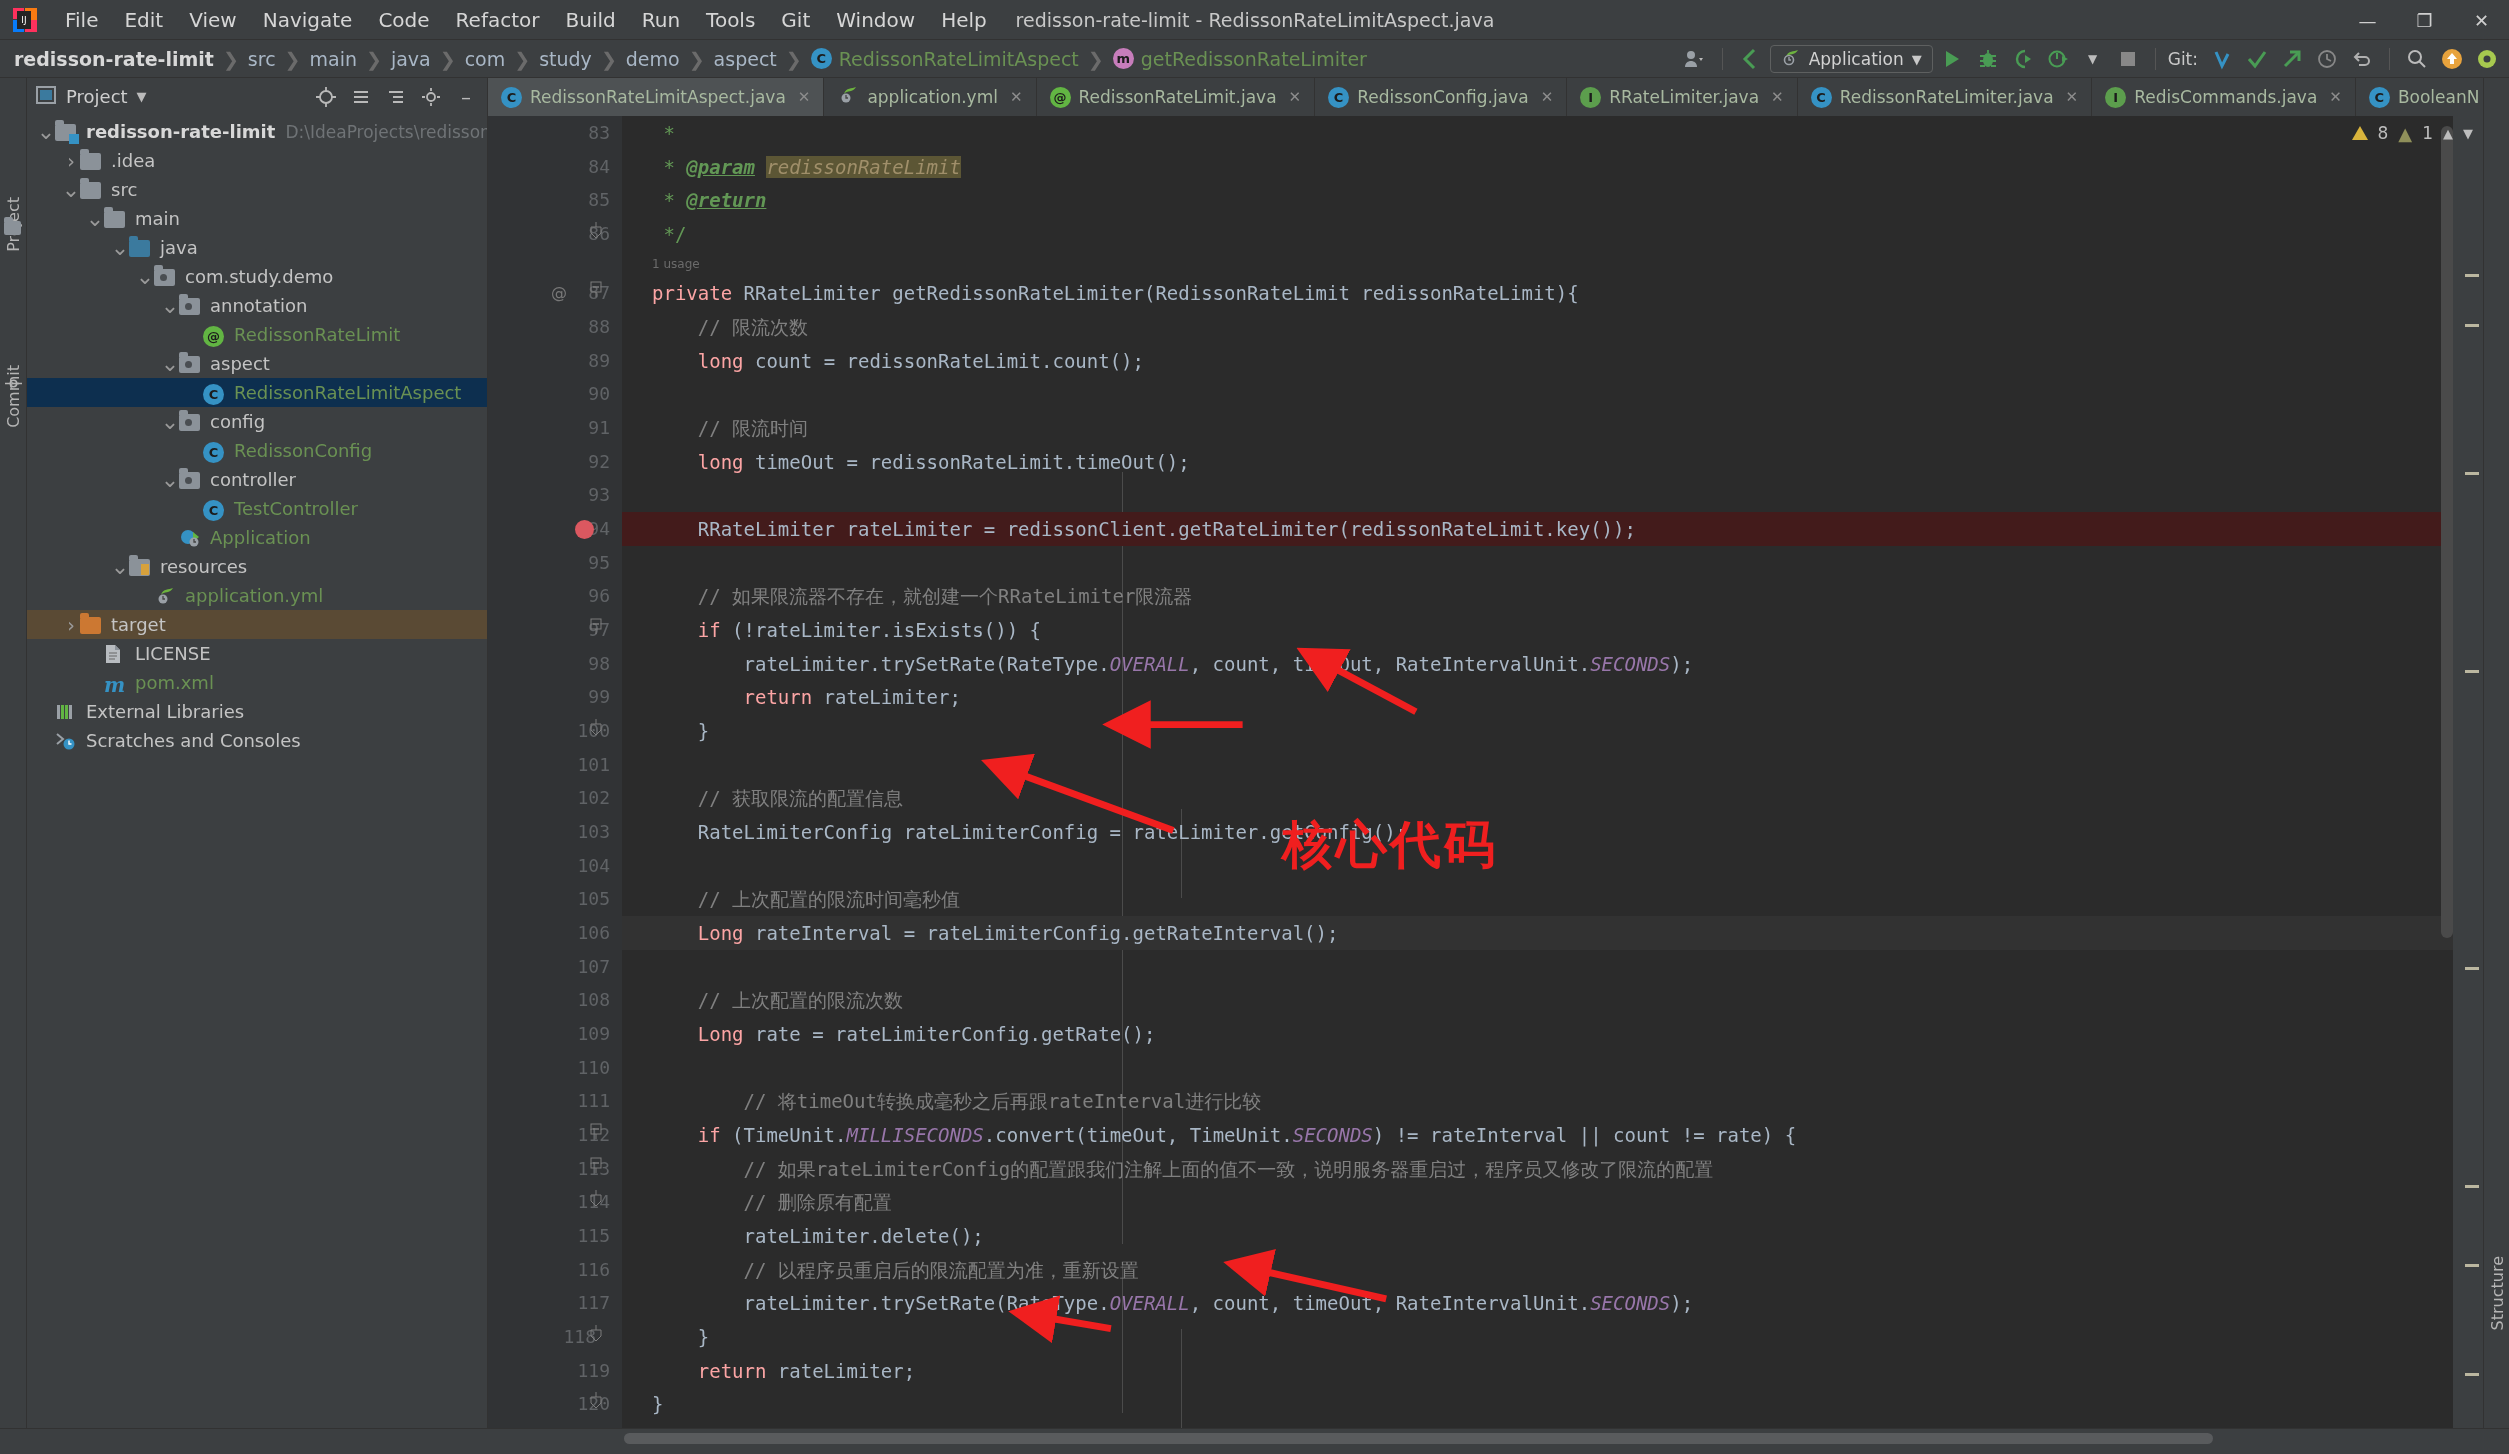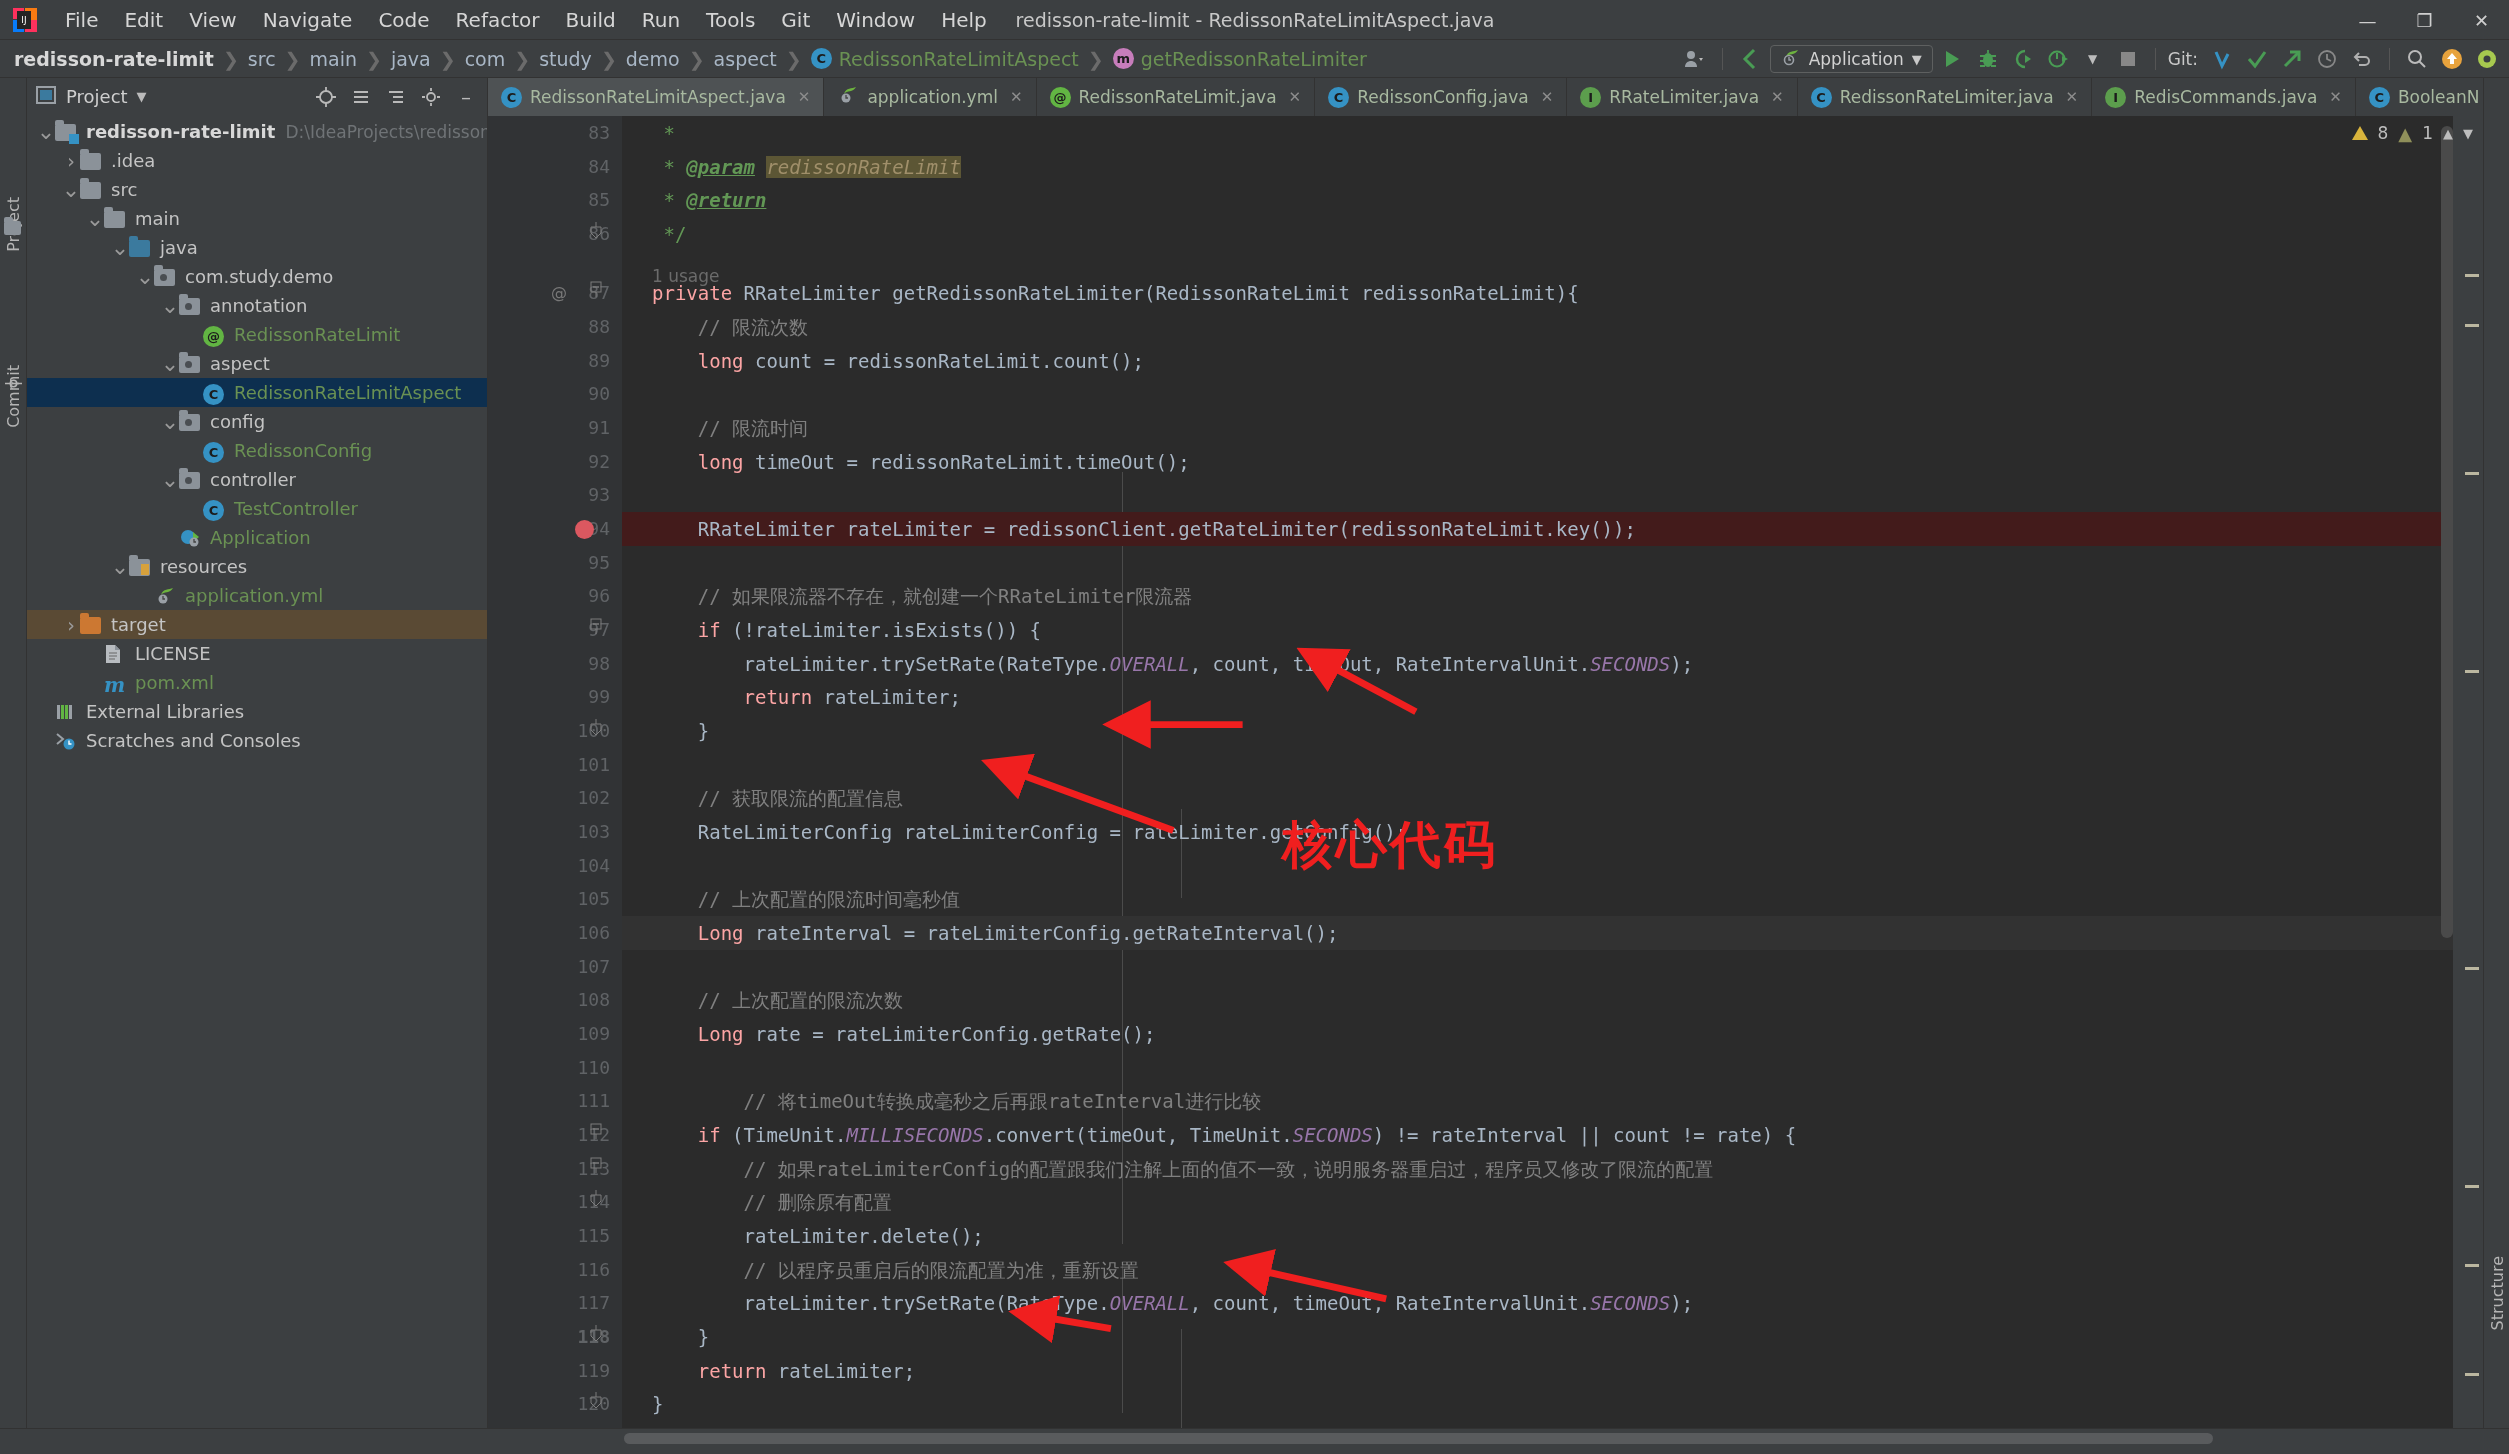--- a/index.html
+++ b/index.html
@@ -125,21 +125,21 @@
            font-size: 16px; line-height: 34px;}
   .fold { position: absolute; right: 16px; width: 20px; line-height: 34px; text-align: center;
           color: #888; font-size: 14px;}
   .bp { position: absolute; left: 87px; width: 19px; height: 19px; border-radius: 50%; background: #db5860; }
 
   .code { flex: 1; position: relative; background: #2b2b2b; overflow: hidden;
           font-family: "DejaVu Sans Mono", monospace; font-size: 19px; }
   .cline { height: 34px; line-height: 34px; white-space: pre; padding-left: 30px; color: #a9b7c6;}
   .cline.hl-red { background: #431b1b; }
   .cline.hl-cur { background: #323232; }
-  .cline.usage { color: #6b6b6b; font-family: "DejaVu Sans", sans-serif; font-size: 17px; height: 26px; line-height: 26px; margin-top: 12px;}
+  .cline.usage { color: #6b6b6b; font-family: "DejaVu Sans", sans-serif; font-size: 12px; height: 26px; line-height: 26px;}
   .k  { color: #fca5a5; }   
   .t  { color: #a9b7c6; }   
   .cm { color: #808080; font-style: normal; }   
   .jd { color: #629755; }
   .jdt{ color: #629755; text-decoration: underline; font-style: italic; font-weight:bold;}
   .stc{ color: #9876aa; font-style: italic;}
   .hl-param { background: #5c5635; color: #a08f6a; font-style: italic;}
 
   
   .iguide { position: absolute; width: 1px; background: #4b4b4b; }
@@ -660,21 +660,21 @@
                 <path d="M8 12v5" stroke="#7d7d7d"></path>
               </svg></div>
             <div class="gline" style="position: absolute; top: 1069px; right: 0px; width: 134px;">114</div>
             <div class="fold" style="top: 1069px;"><svg width="16" height="18" viewBox="0 0 16 18">
                 <path d="M8 1v5" stroke="#7d7d7d"></path>
                 <path d="M3 6h10v6l-5 5-5-5z" stroke="#7d7d7d" fill="none"></path>
               </svg></div>
             <div class="gline" style="position: absolute; top: 1103px; right: 0px; width: 134px;">115</div>
             <div class="gline" style="position: absolute; top: 1137px; right: 0px; width: 134px;">116</div>
             <div class="gline" style="position: absolute; top: 1170px; right: 0px; width: 134px;">117</div>
-            <div class="gline" style="position: absolute; top: 1204px; right: 0px; width: 134px; font-weight: bold;">118</div>
+            <div class="gline" style="position: absolute; top: 1204px; right: 14px; width: 134px;">118</div>
             <div class="fold" style="top: 1204px;"><svg width="16" height="18" viewBox="0 0 16 18">
                 <path d="M8 1v5" stroke="#7d7d7d"></path>
                 <path d="M3 6h10v6l-5 5-5-5z" stroke="#7d7d7d" fill="none"></path>
               </svg></div>
             <div class="gline" style="position: absolute; top: 1238px; right: 0px; width: 134px;">119</div>
             <div class="gline" style="position: absolute; top: 1271px; right: 0px; width: 134px;">120</div>
             <div class="fold" style="top: 1271px;"><svg width="16" height="18" viewBox="0 0 16 18">
                 <path d="M8 1v5" stroke="#7d7d7d"></path>
                 <path d="M3 6h10v6l-5 5-5-5z" stroke="#7d7d7d" fill="none"></path>
               </svg></div>

